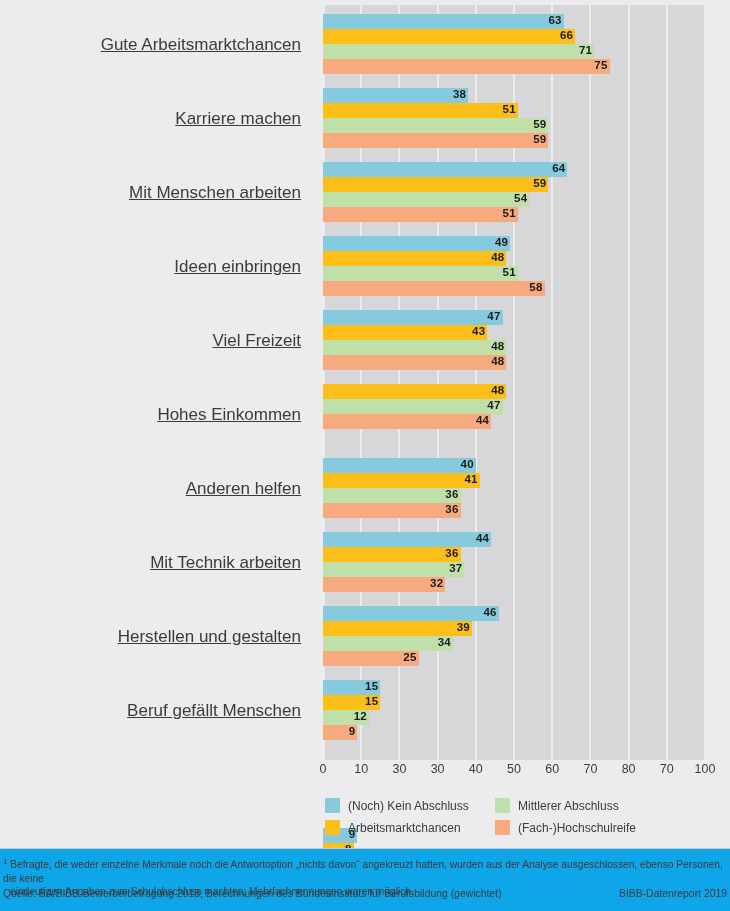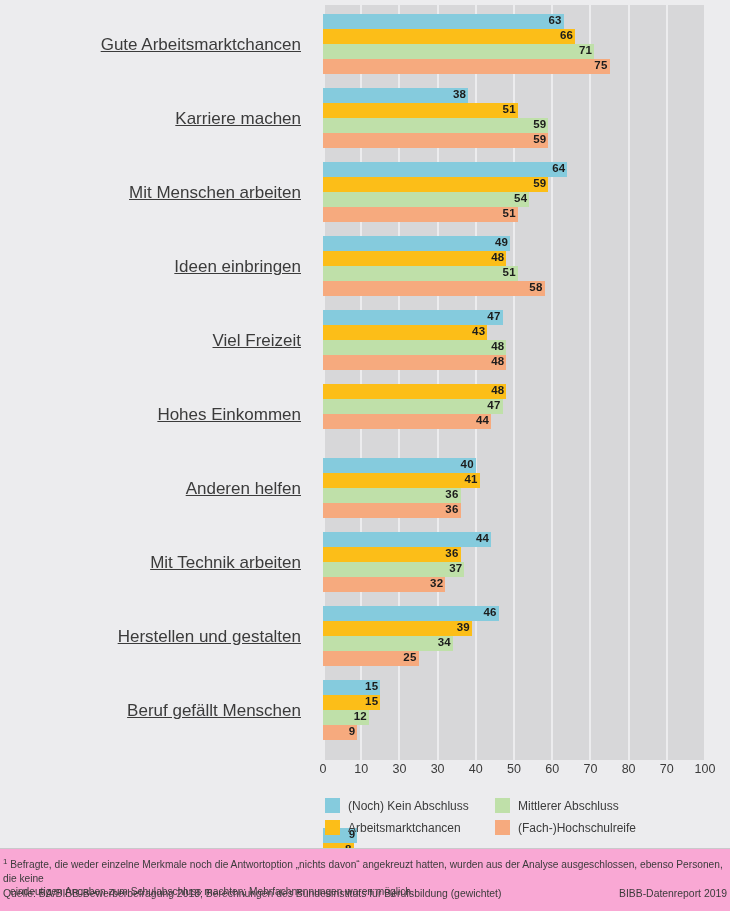--- a/index.html
+++ b/index.html
@@ -128,21 +128,21 @@
     white-space: nowrap;
   }
 
   
   #footer {
     position: absolute;
     left: 0;
     top: 848px;
     width: 730px;
     height: 63px;
-    background: #f9a8d4;
+    background: #0ea5e9;
   }
   #footnote {
     position: absolute;
     left: 3px;
     top: 7px;
     width: 724px;
     font-size: 10.2px;
     line-height: 13.5px;
     color: #3b3b3b;
   }

